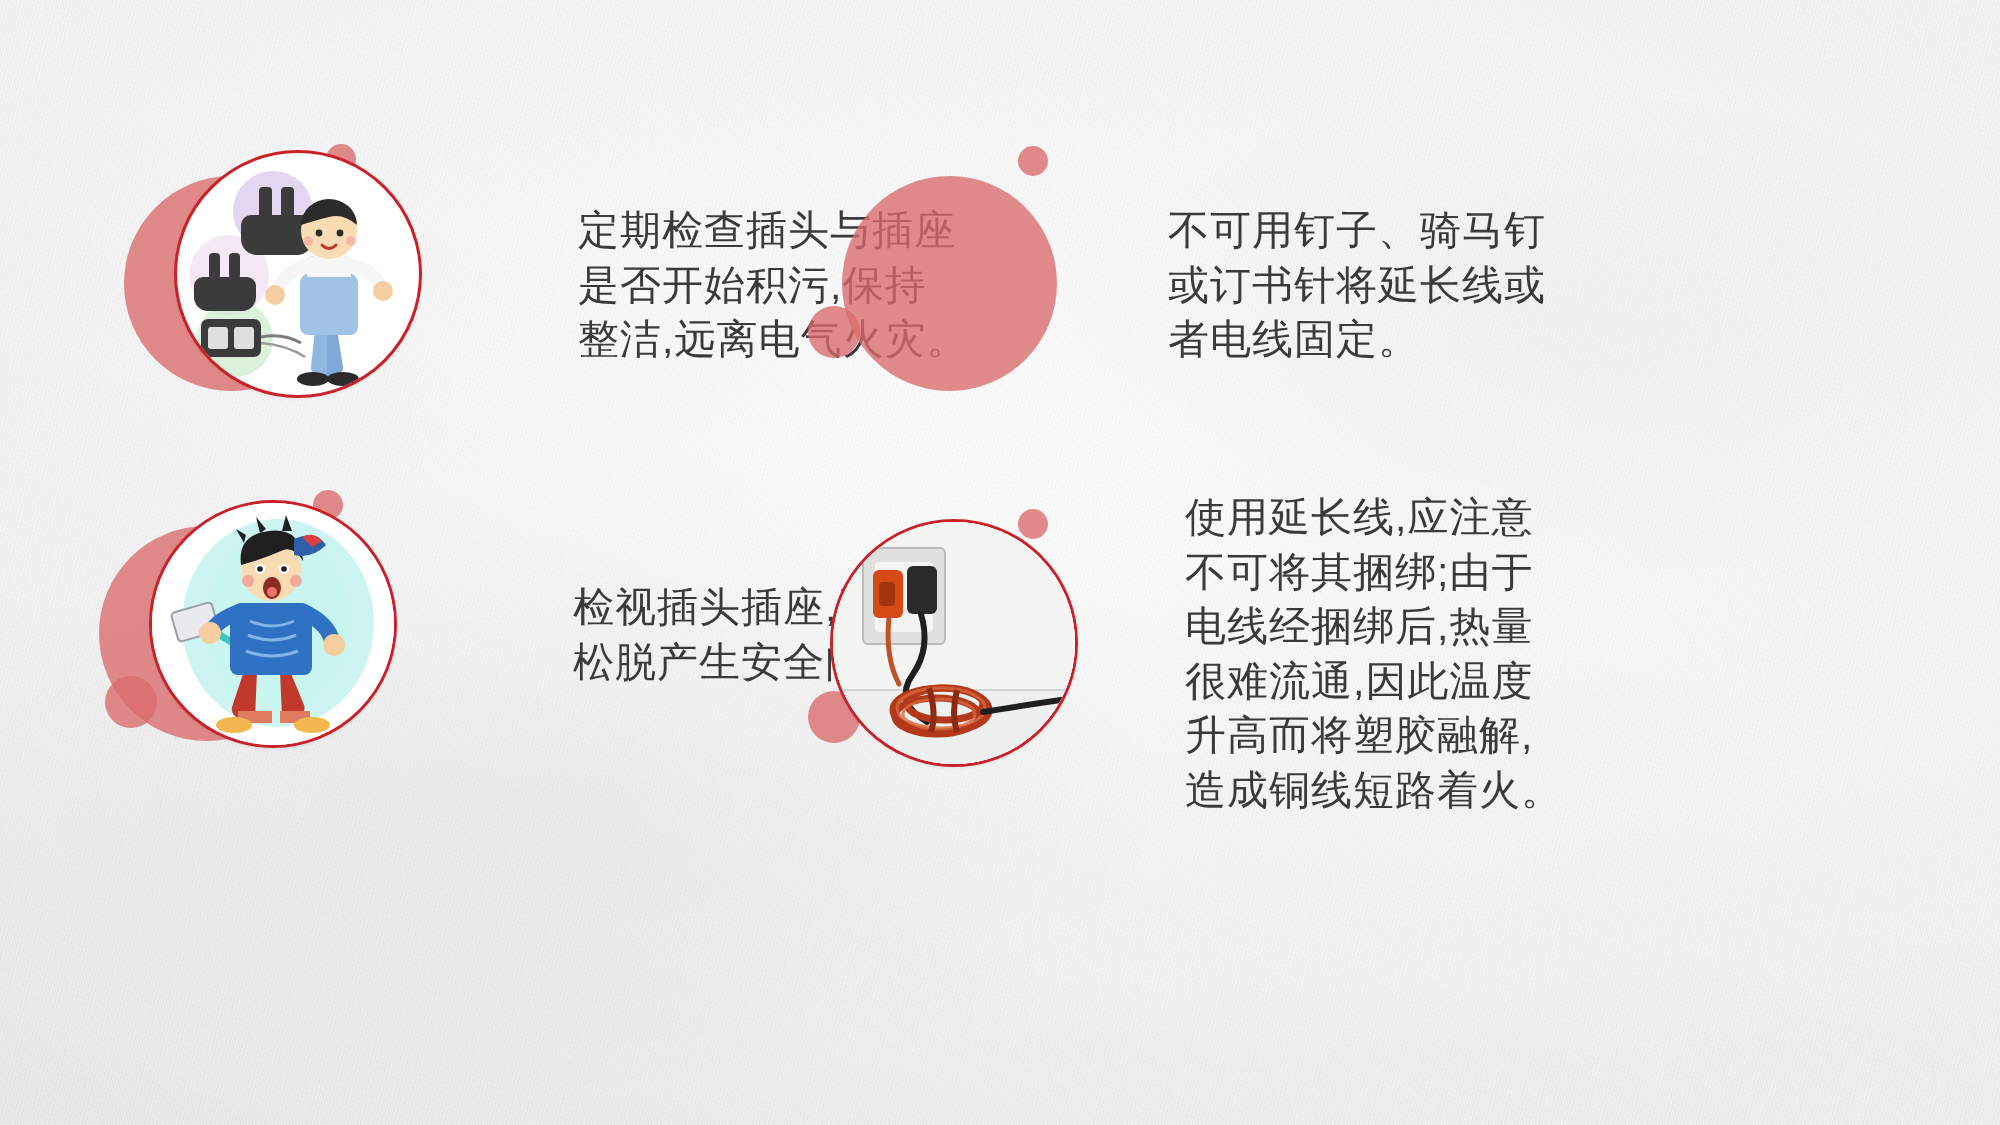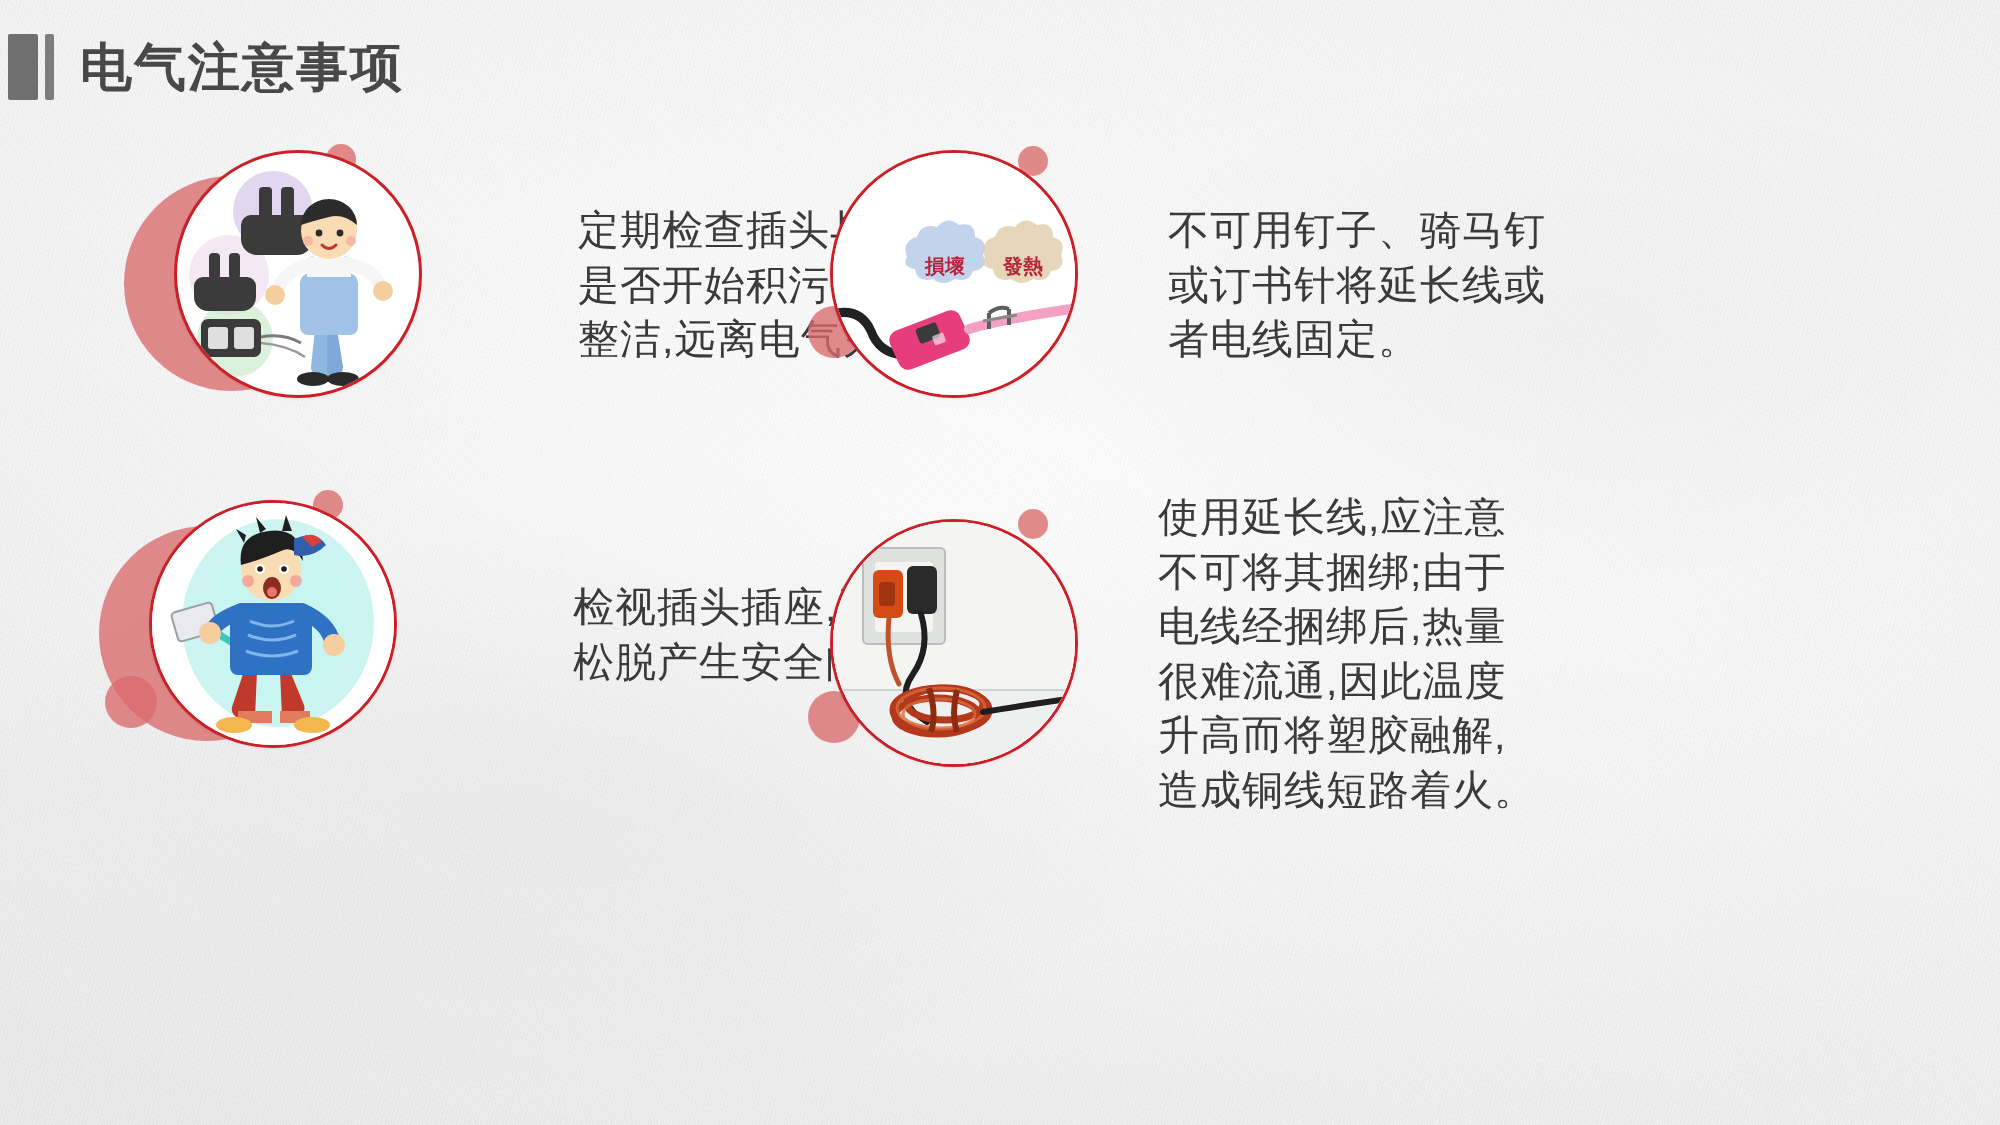--- a/index.html
+++ b/index.html
@@ -85,21 +85,21 @@
   
   .card {
     position: absolute;
     display: flex;
     align-items: center;
     z-index: 5;
   }
   .card-1 { left: 130px;  top: 140px; }
   .card-2 { left: 800px;  top: 140px; }
   .card-3 { left: 105px;  top: 490px; }
-  .card-4 { left: 800px;  top: 490px; }
+  .card-4 { left: 800px;  top: 490px; gap: 27px; }
 
   
   .art {
     position: relative;
     width: 320px;
     height: 290px;
     flex: none;
   }
   .blob {
     position: absolute;
@@ -163,27 +163,20 @@
   .card-2 .caption { margin-left: 48px; }
   .card-3 .caption { margin-left: 148px; }
   .card-4 .caption { margin-left: 38px; }
   .card-3, .card-4 { align-items: center; }
 </style>
 </head>
 <body>
 
 <div id="slide">
 
-  <div class="header">
-    <div class="title-bar">
-      <div class="bar-thick"></div>
-      <div class="bar-thin"></div>
-    </div>
-    <div class="page-title">电气注意事项</div>
-  </div>
 
   <div class="card card-1">
     <div class="art">
       <div class="blob blob-big"></div>
       <div class="blob blob-dot-lg"></div>
       <div class="blob blob-dot-sm"></div>
       <div class="circle-frame">
         <svg class="scene" viewBox="0 0 242 242">
           <circle cx="96" cy="58" r="40" fill="#cbb4e4" opacity="0.55"></circle>
           <circle cx="52" cy="122" r="40" fill="#efd9ef" opacity="0.6"></circle>
@@ -241,47 +234,20 @@
     <div class="caption">定期检查插头与插座
 是否开始积污,保持
 整洁,远离电气火灾。</div>
   </div>
 
   <div class="card card-2">
     <div class="art">
       <div class="blob blob-big"></div>
       <div class="blob blob-dot-lg"></div>
       <div class="blob blob-dot-sm"></div>
-      <div class="circle-frame">
-        <svg class="scene" viewBox="0 0 242 242">
-          <rect x="0" y="0" width="242" height="242" fill="#ffffff"></rect>
-
-          <path d="M74 104 q-6 -16 10 -20 q4 -14 20 -10 q10 -12 22 -2 q16 -4 16 12 q14 4 8 18 q6 14 -10 16 q-4 12 -18 8 q-12 8 -22 0 q-16 4 -18 -10 q-14 -2 -8 -12z" fill="#b7cbe8" opacity=".85"></path>
-          <text x="112" y="120" font-size="20" font-weight="bold" fill="#b5243c" text-anchor="middle" font-family="'Liberation Sans',sans-serif">損壞</text>
-
-          <path d="M152 104 q-6 -16 10 -20 q4 -14 20 -10 q10 -12 22 -2 q16 -4 16 12 q14 4 8 18 q6 14 -10 16 q-4 12 -18 8 q-12 8 -22 0 q-16 4 -18 -10 q-14 -2 -8 -12z" fill="#e2cfae" opacity=".85"></path>
-          <text x="190" y="120" font-size="20" font-weight="bold" fill="#b5243c" text-anchor="middle" font-family="'Liberation Sans',sans-serif">發熱</text>
-
-          <path d="M4 160 q24 -4 34 18 q8 22 32 24" stroke="#222" stroke-width="9" fill="none" stroke-linecap="round"></path>
-
-          <g>
-            <path d="M62 178 l52 -20 a10 10 0 0 1 13 5 l9 20 a10 10 0 0 1 -5 13 l-52 20 a10 10 0 0 1 -13 -5 l-9 -20 a10 10 0 0 1 5 -13z" fill="#e83d7d"></path>
-            <rect x="84" y="172" width="22" height="16" rx="3" fill="#3a3a3a" transform="rotate(-21 95 180)"></rect>
-            <rect x="100" y="181" width="12" height="10" rx="2" fill="#fff" opacity=".6" transform="rotate(-21 106 186)"></rect>
-          </g>
-
-          <path d="M136 176 q34 -10 102 -20" stroke="#f4a0c2" stroke-width="10" fill="none" stroke-linecap="round"></path>
-
-          <g stroke="#5d5d5d" stroke-width="4" fill="none">
-            <path d="M156 160 v16 M176 156 v16"></path>
-            <path d="M156 160 q10 -8 20 -4"></path>
-          </g>
-          <path d="M150 168 l34 -6" stroke="#8a8a8a" stroke-width="3"></path>
-        </svg>
-      </div>
     </div>
     <div class="caption">不可用钉子、骑马钉
 或订书针将延长线或
 者电线固定。</div>
   </div>
 
   <div class="card card-3">
     <div class="art">
       <div class="blob blob-big"></div>
       <div class="blob blob-dot-lg"></div>

